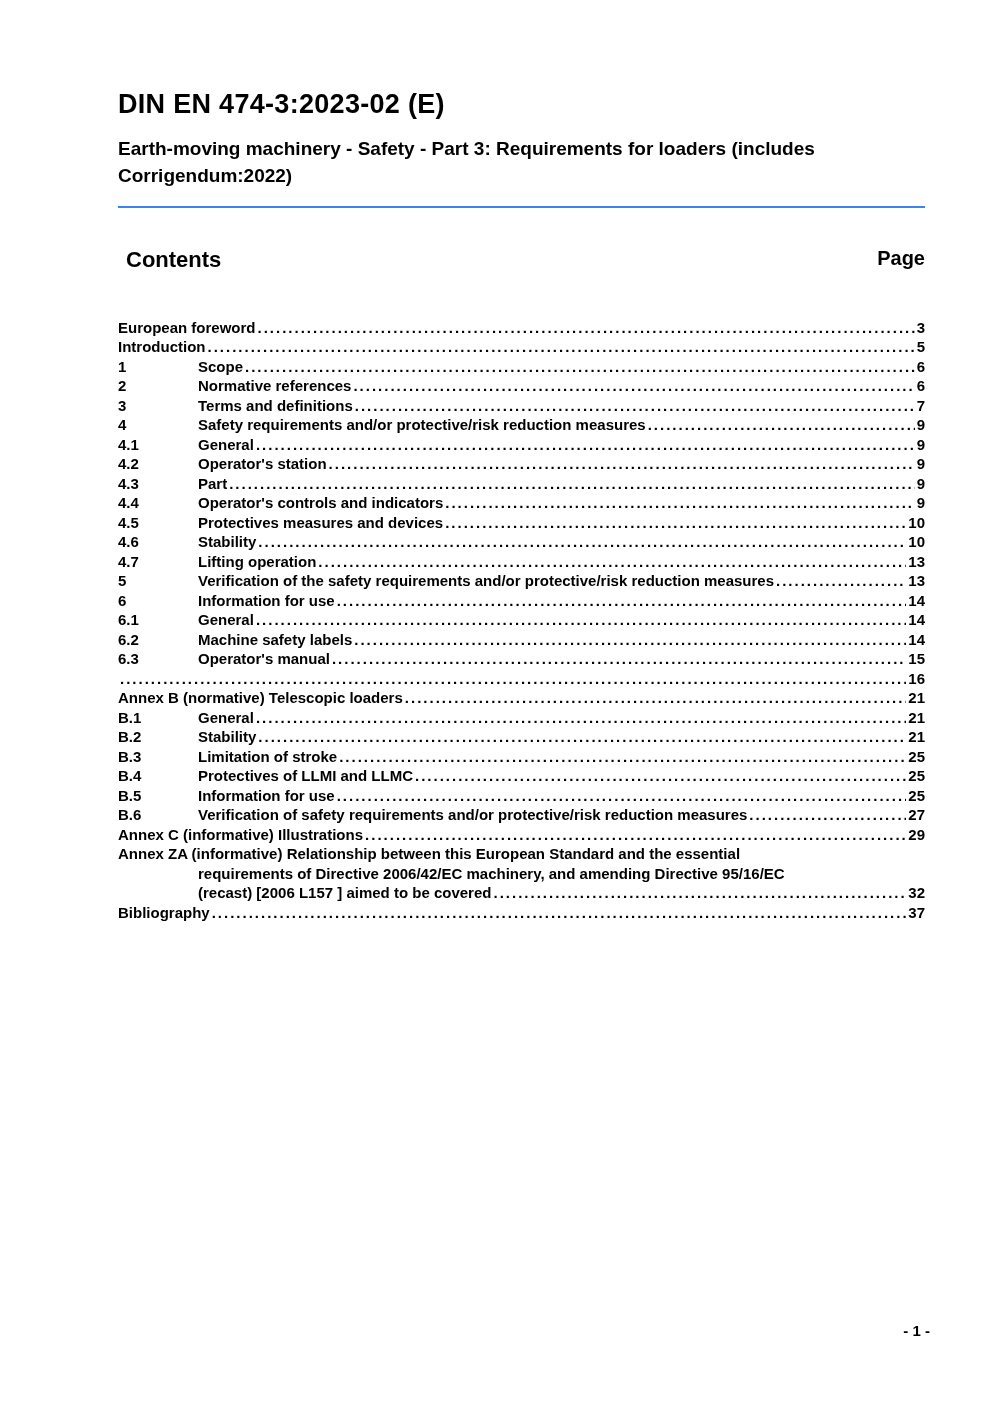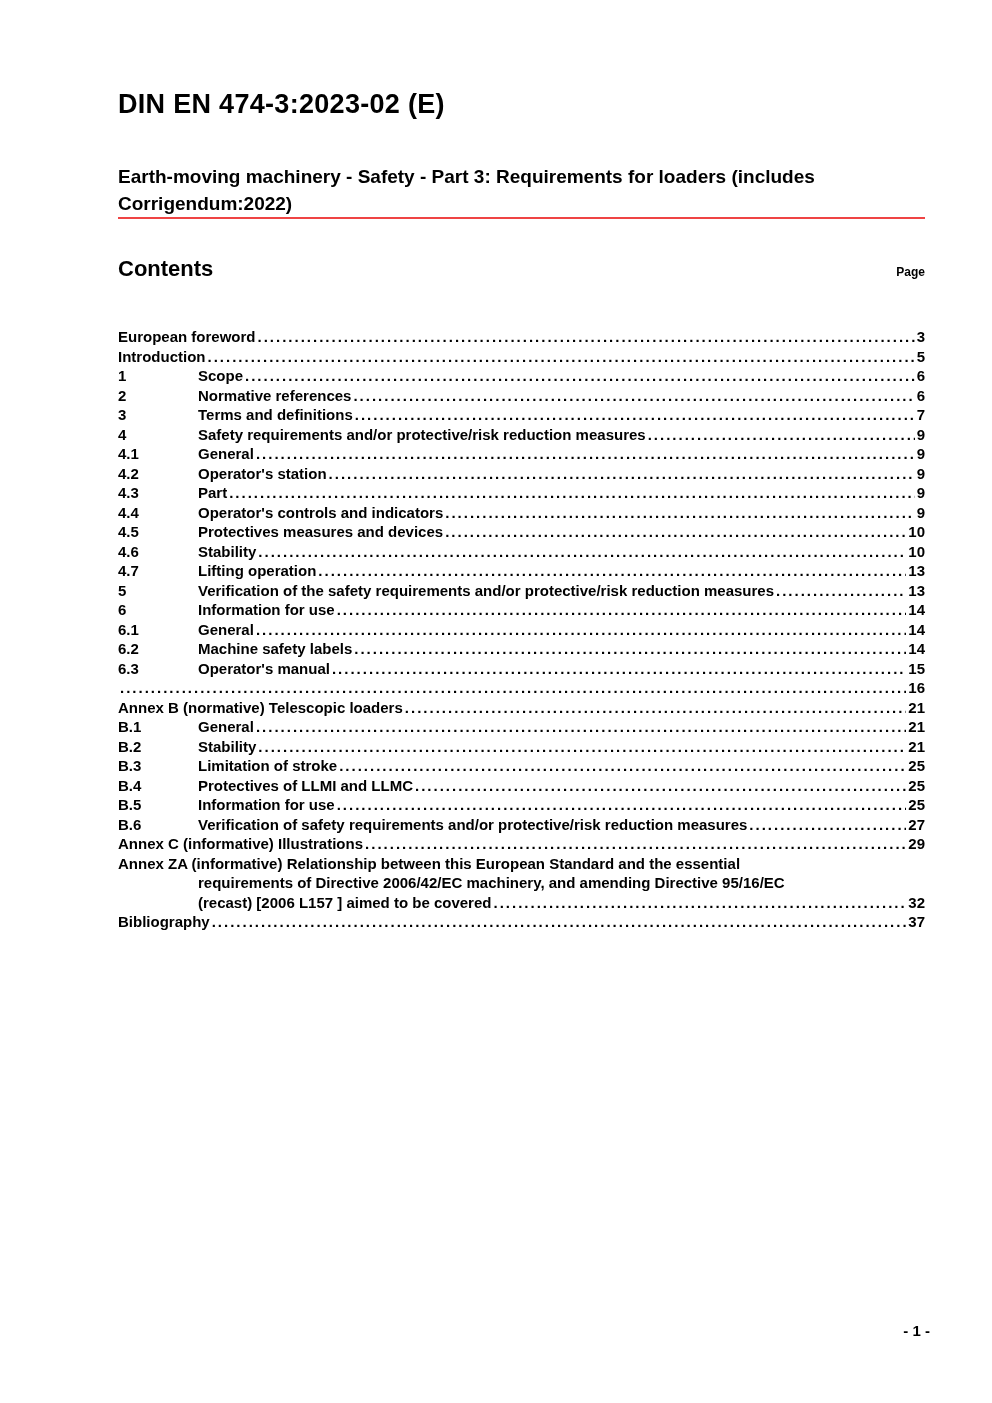--- a/index.html
+++ b/index.html
@@ -25,41 +25,42 @@
   .content {
     position: absolute;
     left: 118px;
     top: 88px;
     width: 807px;
   }
   .doc-id {
     font-size: 27px;
     line-height: 1.2;
     letter-spacing: 0.3px;
-    margin-bottom: 44px;
+    margin-bottom: 16px;
   }
   .doc-title {
     font-size: 19px;
     line-height: 1.38;
-    border-bottom: 2px solid #ef4444;
-    padding-bottom: 0;
+    border-bottom: 2px solid #3b82f6;
+    padding-bottom: 17px;
     margin-bottom: 38px;
   }
   .contents-header {
     display: flex;
     justify-content: space-between;
     align-items: flex-end;
     margin-bottom: 46px;
+    margin-left: 8px;
   }
   .contents-title {
     font-size: 22px;
     line-height: 1.1;
   }
   .page-label {
-    font-size: 12px;
+    font-size: 20px;
     line-height: 1.2;
     padding-bottom: 2px;
   }
   .toc {
     font-size: 15px;
   }
   .toc-entry.gap {
   }
   .toc-line {
     line-height: 19.5px;

